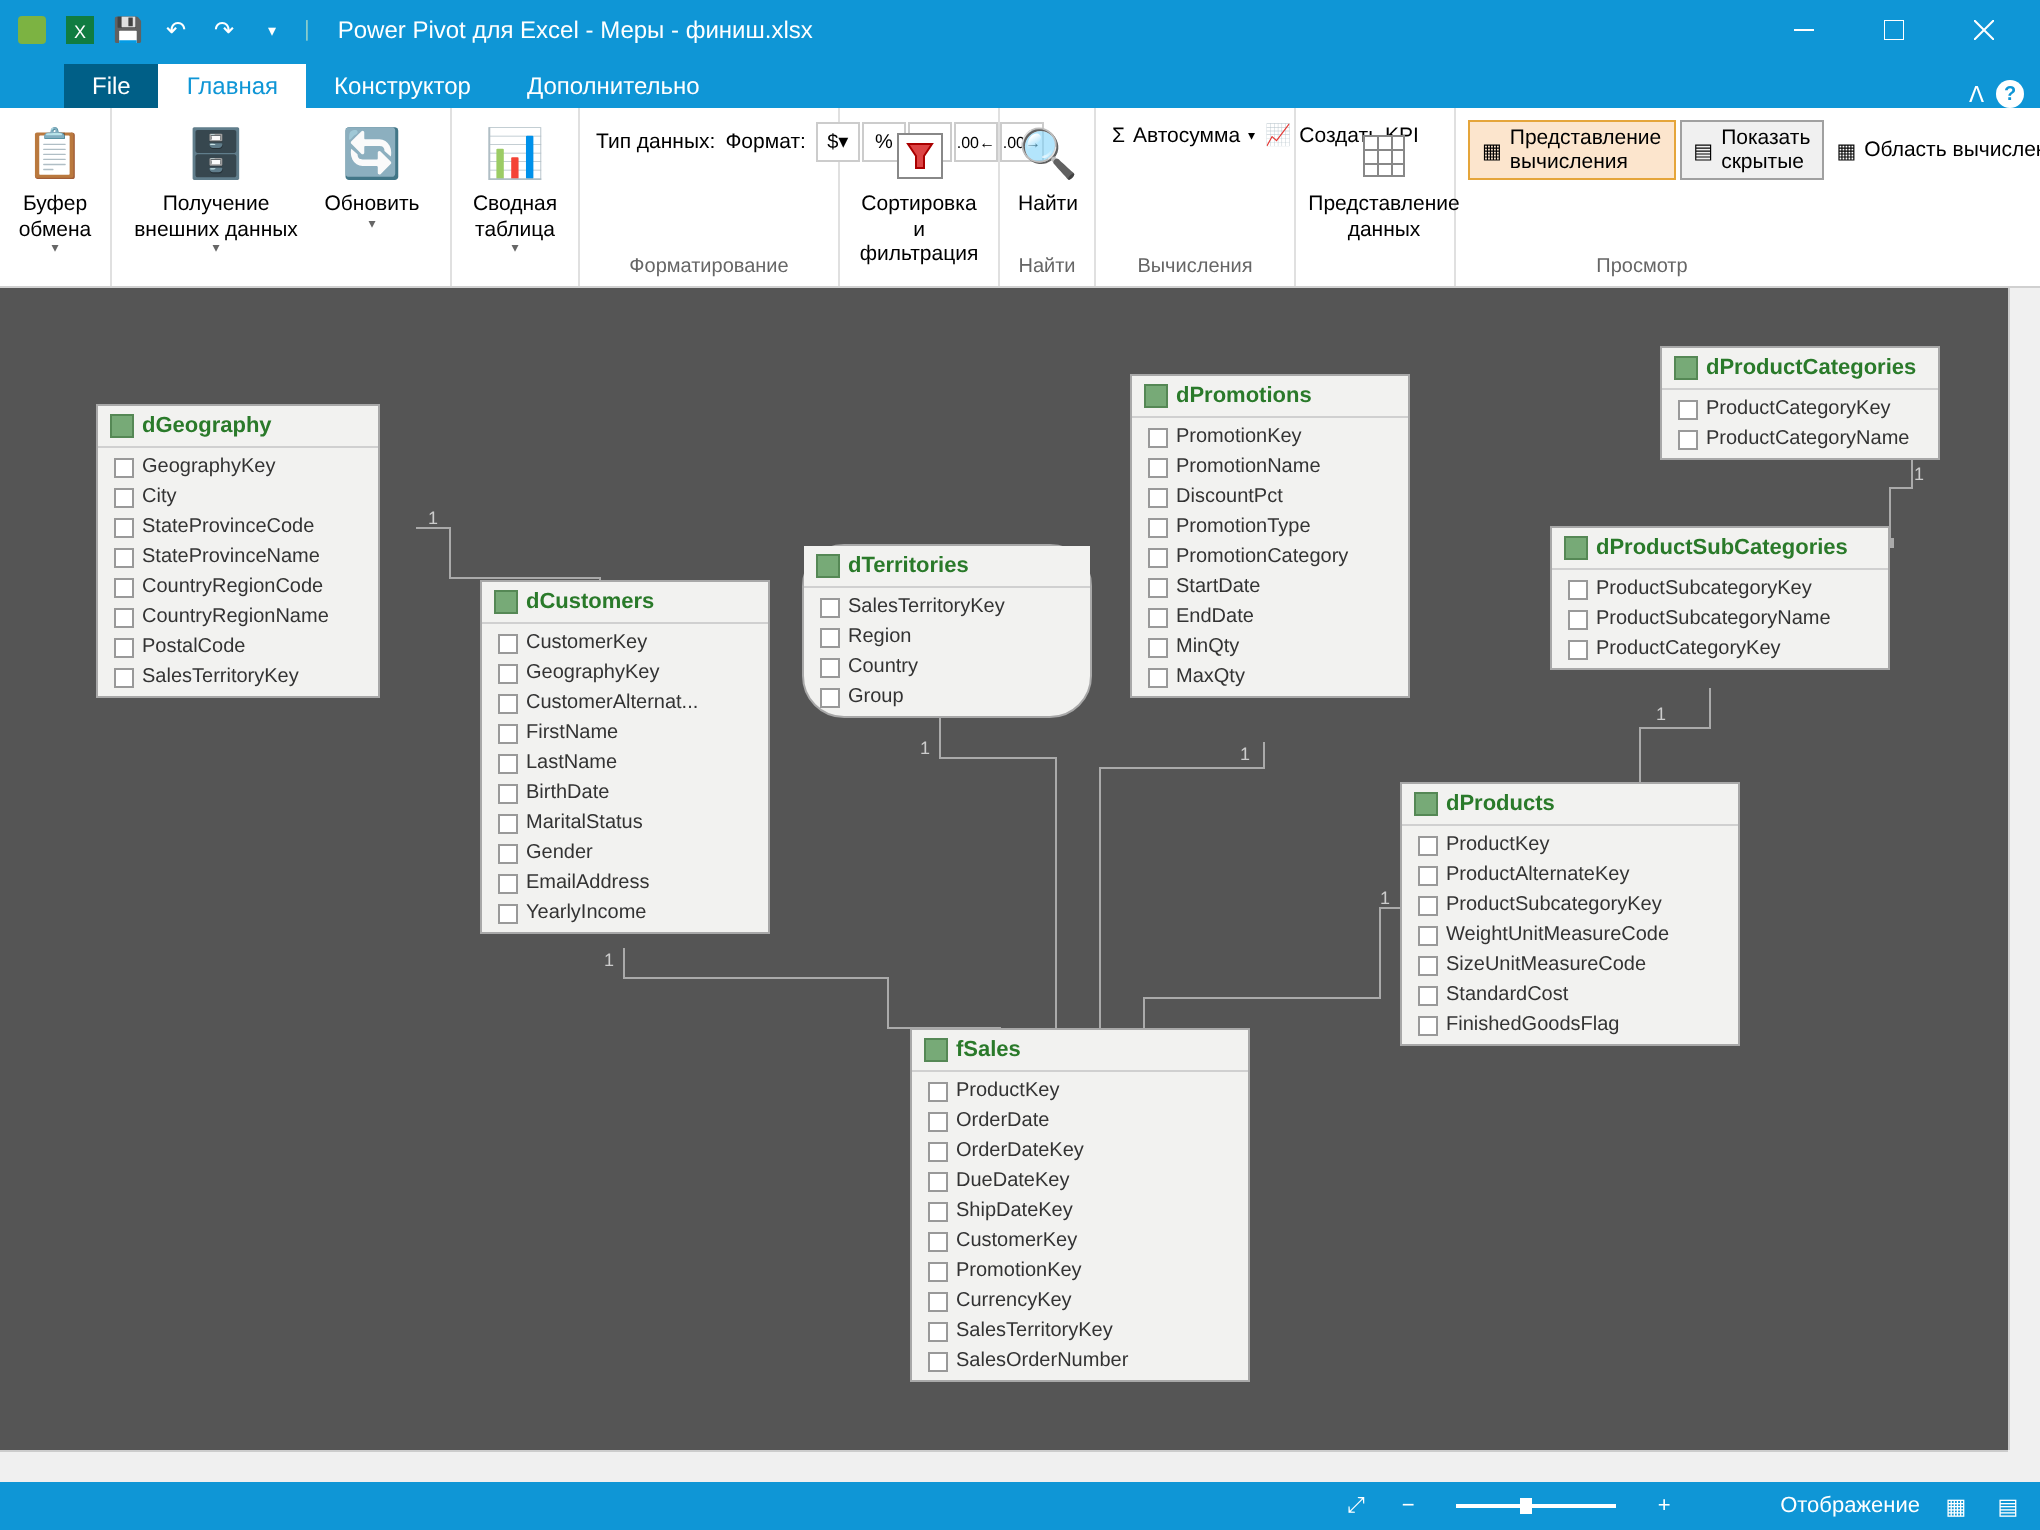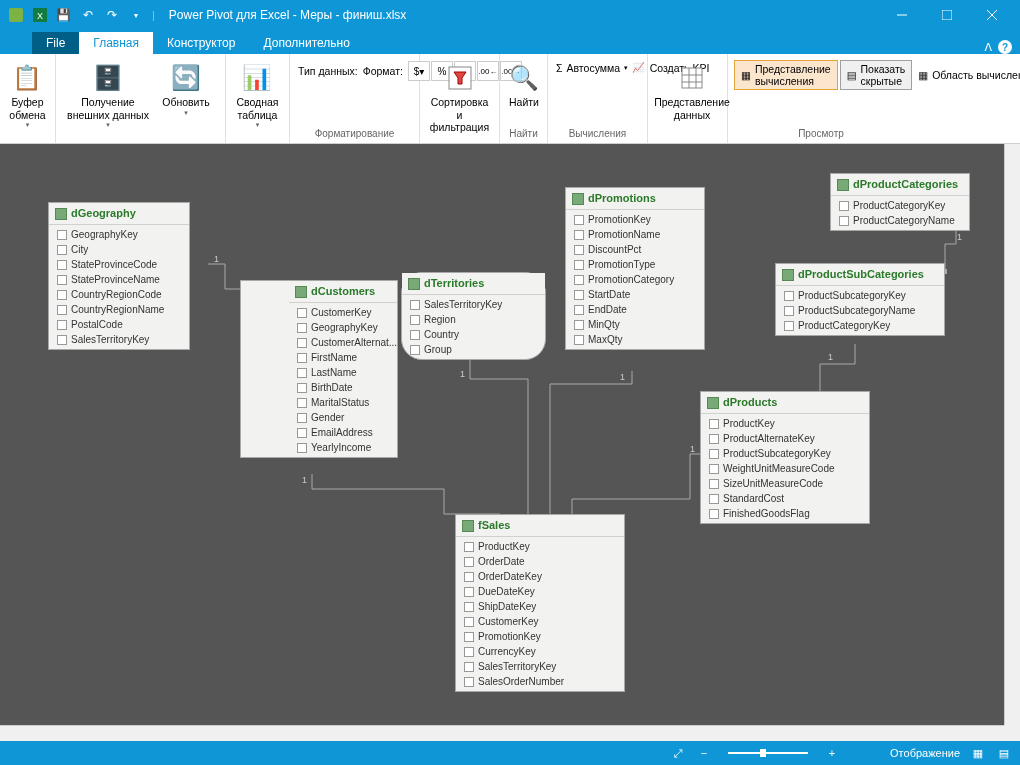--- a/index.html
+++ b/index.html
@@ -291,21 +291,21 @@
           <div class="field">GeographyKey</div>
           <div class="field">City</div>
           <div class="field">StateProvinceCode</div>
           <div class="field">StateProvinceName</div>
           <div class="field">CountryRegionCode</div>
           <div class="field">CountryRegionName</div>
           <div class="field">PostalCode</div>
           <div class="field">SalesTerritoryKey</div>
         </div>
       </div>
-      <div class="tcard" style="left: 240px; top: 136px; width: 158px; padding-left: 48px;">
+      <div class="tcard" style="left: 240px; top: 146px; width: 145px;">
         <div class="thead">dCustomers</div>
         <div class="tbody">
           <div class="field">CustomerKey</div>
           <div class="field">GeographyKey</div>
           <div class="field">CustomerAlternat...</div>
           <div class="field">FirstName</div>
           <div class="field">LastName</div>
           <div class="field">BirthDate</div>
           <div class="field">MaritalStatus</div>
           <div class="field">Gender</div>

